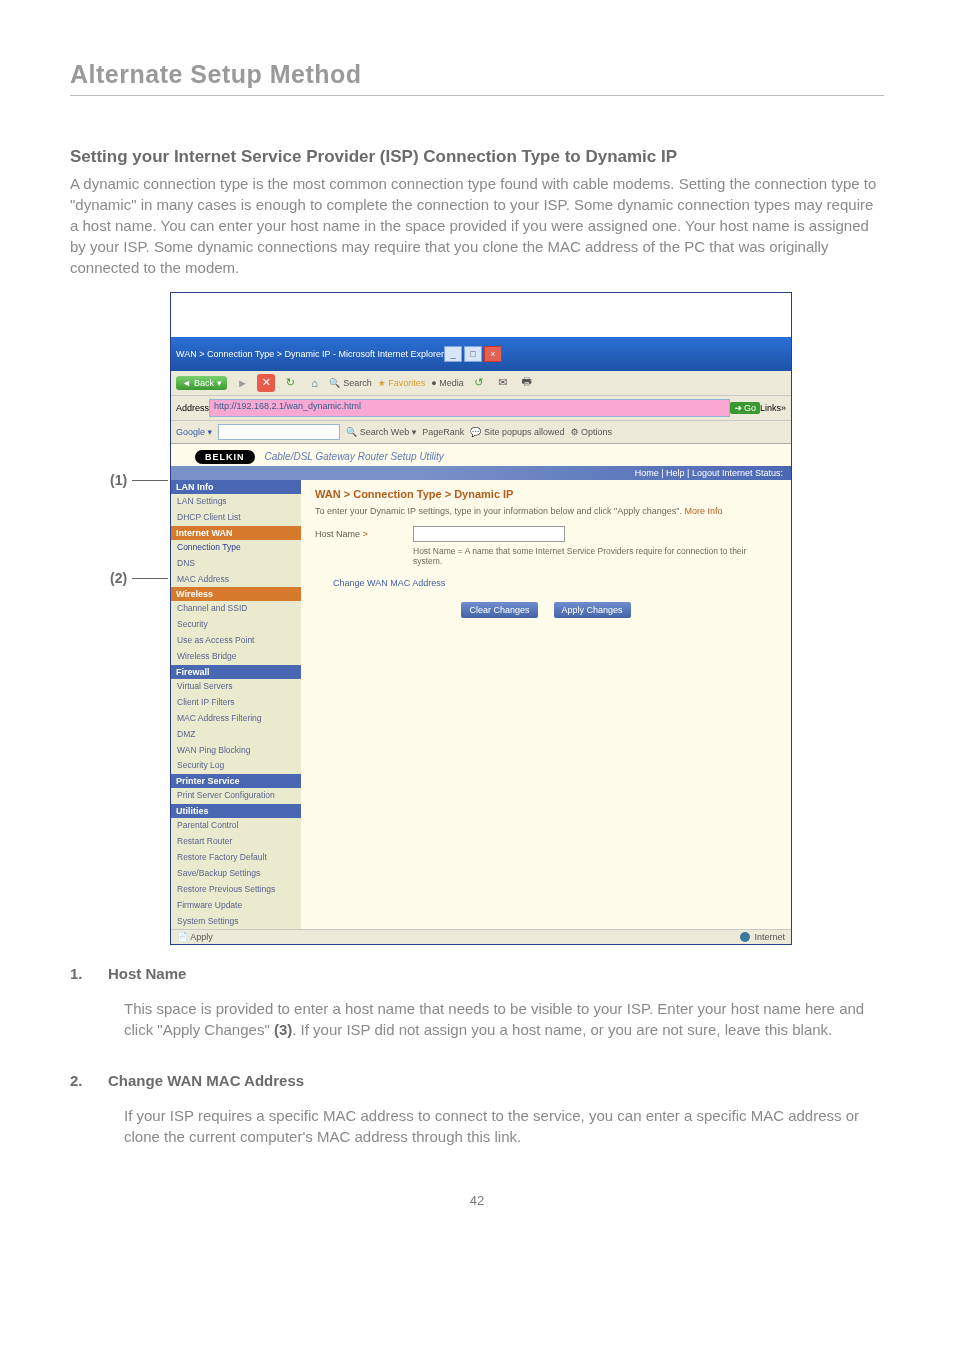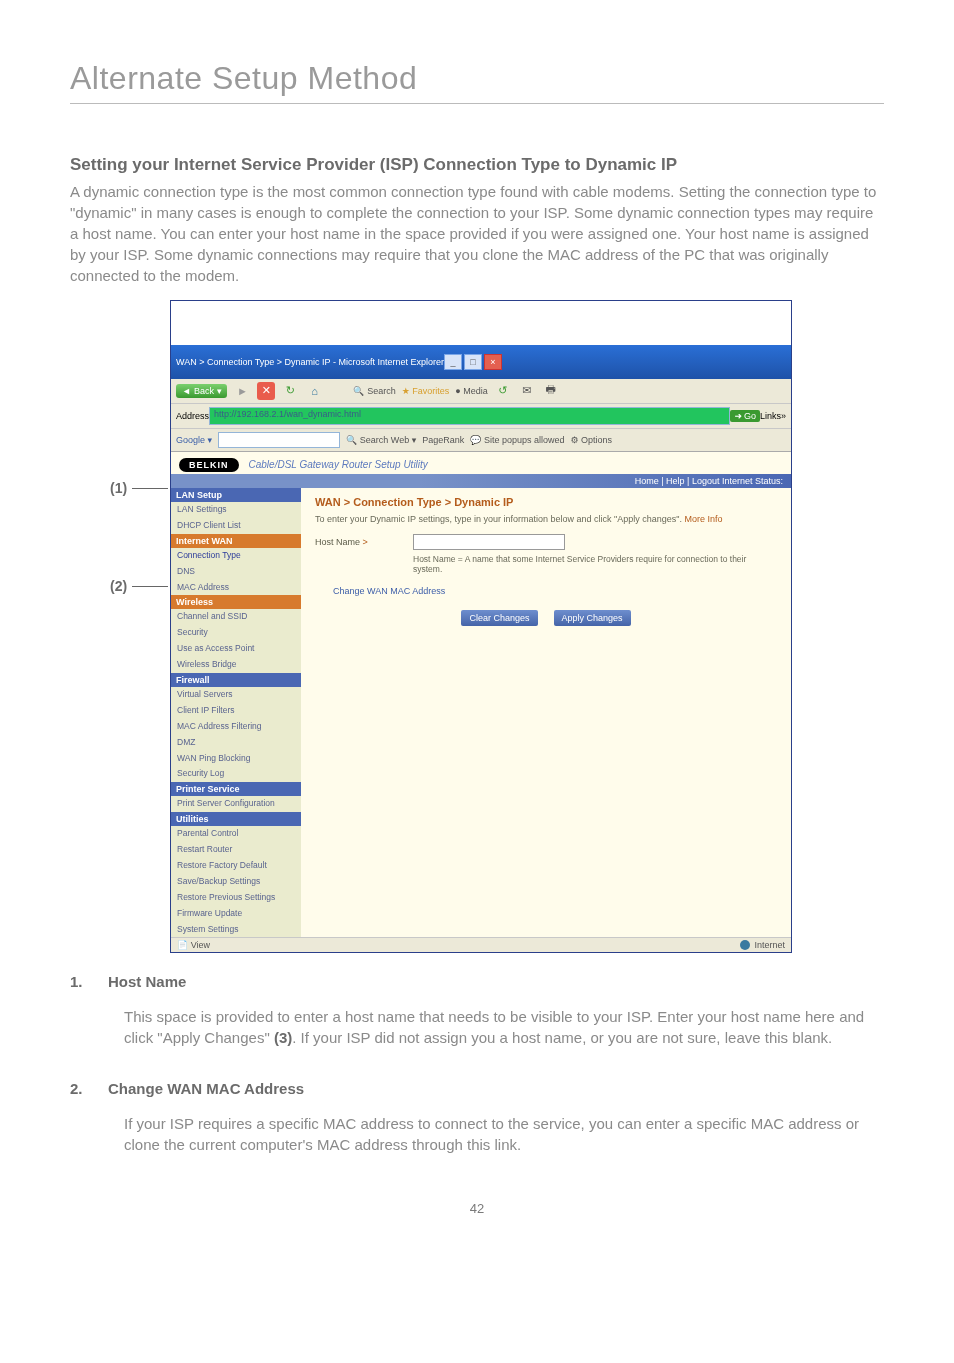--- a/index.html
+++ b/index.html
@@ -6,23 +6,23 @@
     margin: 0;
     padding: 0;
     font-family: Arial, Helvetica, sans-serif;
     background: #fff;
     width: 954px;
   }
   .page {
     padding: 60px 70px 40px 70px;
   }
   .chapter-title {
-    font-size: 32px;
+    font-size: 25px;
     color: #9a9a9a;
-    font-weight: 400;
+    font-weight: 700;
     letter-spacing: 0.5px;
     margin: 0 0 6px 0;
   }
   .chapter-rule {
     border: none;
     border-top: 1px solid #bbb;
     margin: 0 0 50px 0;
   }
   .section-title {
     font-size: 17px;
@@ -106,21 +106,21 @@
   .tb-stop { background:#e95c4c; border-radius:3px; color:#fff; }
   .ie-addressbar {
     background: #ece9d8;
     padding: 3px 5px;
     display: flex;
     align-items: center;
     border-bottom: 1px solid #c8c8c8;
   }
   .addr-input {
     flex: 1;
-    background: #22c55e;
+    background: #f9a8d4;
     border: 1px solid #94b5d8;
     padding: 1px 4px;
     color: #3a5c88;
     font-size: 9px;
     height: 14px;
   }
   .go-btn { background:#3a9a30; color:#fff; border-radius:2px; padding:1px 4px; display:flex; align-items:center; gap:2px;}
   .ie-googlebar {
     background: #ece9d8;
     padding: 3px 5px;
@@ -133,21 +133,21 @@
   .gsearch { border:1px solid #94b5d8; background:#fff; height:14px; width:120px; }
   .ie-content {
     background: #fffceb;
     display: flex;
     flex-direction: column;
   }
   .belkin-header {
     display: flex;
     align-items: center;
     gap: 10px;
-    padding: 6px 8px 2px 8px;
+    padding: 6px 8px 2px 24px;
   }
   .belkin-logo {
     background: #000;
     color: #fff;
     border-radius: 10px;
     padding: 2px 10px;
     font-size: 9px;
     font-weight: bold;
     letter-spacing: 1px;
   }
@@ -260,21 +260,21 @@
         </span>
       </div>
 
 
       <div class="ie-toolbar">
         <span class="tb-back">◄ <span>Back</span> ▾</span>
         <span class="tb-btn" style="color:#9a9a9a;">►</span>
         <span class="tb-btn tb-stop">✕</span>
         <span class="tb-btn" style="color:#3a9a30;">↻</span>
         <span class="tb-btn" style="color:#3a7aa0;">⌂</span>
-        <span style="color:#555;margin-left:24px;">🔍 <span>Search</span></span>
+        <span style="color:#555;">🔍 <span>Search</span></span>
         <span style="color:#d8a030;text-align:right;">★ <span>Favorites</span></span>
         <span style="color:#555;">● <span>Media</span></span>
         <span class="tb-btn" style="color:#3a9a30;">↺</span>
         <span class="tb-btn">✉</span>
         <span class="tb-btn">🖶</span>
       </div>
 
       <div class="ie-addressbar">
         <span>Address</span>
         <div class="addr-input">http://192.168.2.1/wan_dynamic.html</div>
@@ -294,21 +294,21 @@
 
       <div class="ie-content">
         <div class="belkin-header">
           <span class="belkin-logo">BELKIN</span>
           <span class="belkin-tag">Cable/DSL Gateway Router Setup Utility</span>
         </div>
         <div class="belkin-statusbar" style="background:linear-gradient(to right,#7892c8 40%,#4a67b3);">Home | Help | Logout   Internet Status:</div>
 
         <div class="router-body">
           <div class="router-nav">
-            <div class="nav-head blue">LAN Setup</div>
+            <div class="nav-head blue">LAN Info</div>
             <div class="nav-item">LAN Settings</div>
             <div class="nav-item">DHCP Client List</div>
 
             <div class="nav-head orange">Internet WAN</div>
             <div class="nav-item active">Connection Type</div>
             <div class="nav-item">DNS</div>
             <div class="nav-item">MAC Address</div>
 
             <div class="nav-head orange">Wireless</div>
             <div class="nav-item">Channel and SSID</div>
@@ -353,21 +353,21 @@
 
             <div class="btnrow">
               <button class="rbtn">Clear Changes</button>
               <button class="rbtn">Apply Changes</button>
             </div>
           </div>
         </div>
       </div>
 
       <div class="ie-statusbar">
-        <span>📄 <span>View</span></span>
+        <span>📄 <span>Apply</span></span>
         <span class="inet">
             <span class="globe"></span>
             <span>Internet</span>
           </span>
       </div>
     </div>
   </div>
 
   <ol class="numlist">
     <li>

